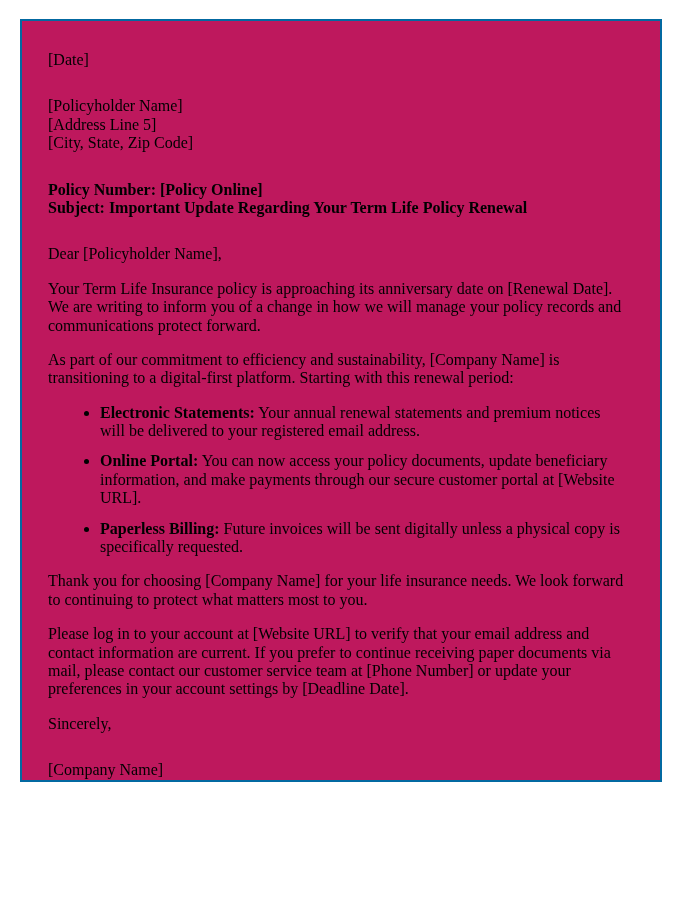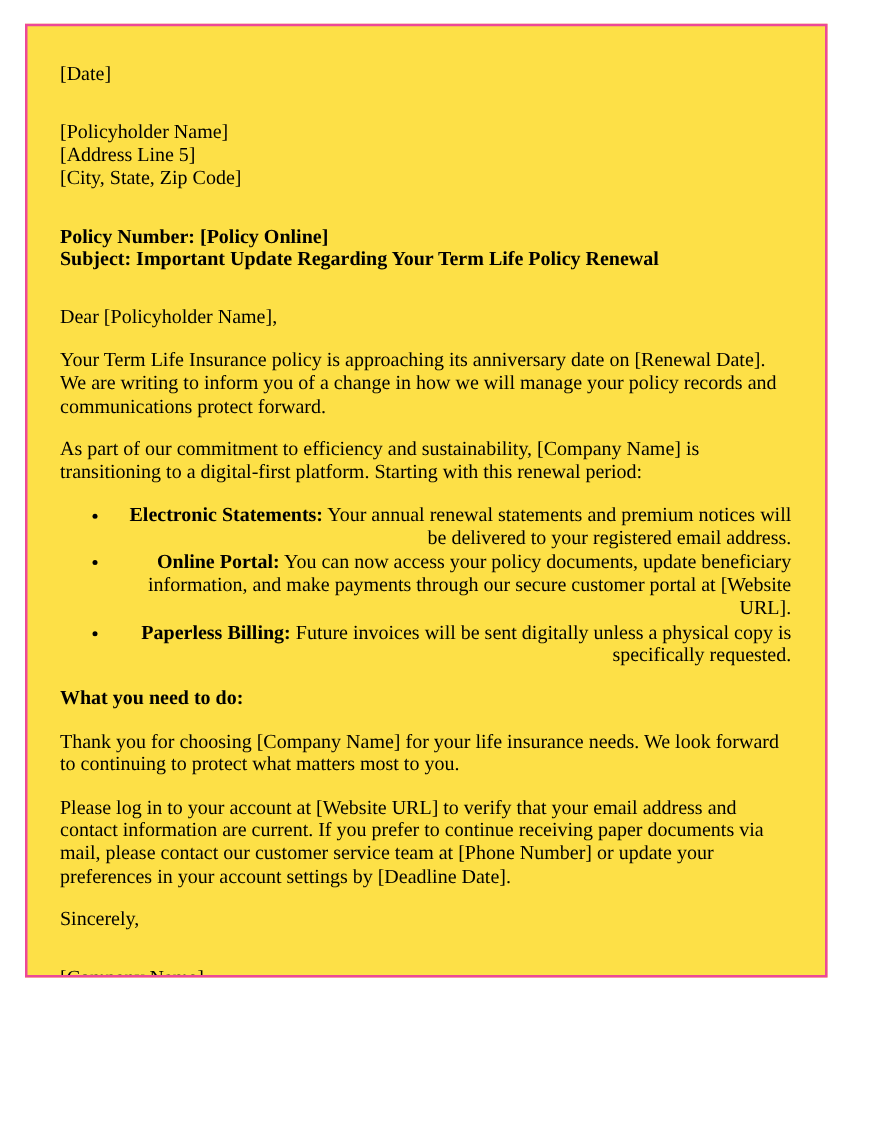--- a/index.html
+++ b/index.html
@@ -13,23 +13,23 @@
     position: relative;
     font-family: "Liberation Serif", "DejaVu Serif", serif;
   }
   .letter-page {
     position: absolute;
     left: 20px;
     top: 19px;
     width: 642px;
     height: 763px;
     box-sizing: border-box;
-    border: 2px solid #ec4899;
+    border: 2px solid #0369a1;
     padding: 14px 26px 16px 26px;
-    background: #fde047;
+    background: #be185d;
     color: #000000;
     font-size: 16px;
     line-height: 1.15;
     overflow: hidden;
   }
   .letter-page p {
     margin: 16px 0;
   }
   .addr-line, .sig-line {
     margin: 0;
@@ -38,22 +38,21 @@
     margin: 28px 0;
   }
   .bold {
     font-weight: bold;
   }
   ul.bullet-list {
     margin: 16px 0;
     padding-left: 40px;
   }
   ul.bullet-list li {
-    margin: 1px;
-    text-align: right;
+    margin: 12px;
   }
 </style>
 </head>
 <body>
 
 <div class="letter-page">
 
   <p>[Date]</p>
 
   <div class="block">
@@ -72,21 +71,20 @@
   <p>Your Term Life Insurance policy is approaching its anniversary date on [Renewal Date]. We are writing to inform you of a change in how we will manage your policy records and communications protect forward.</p>
 
   <p>As part of our commitment to efficiency and sustainability, [Company Name] is transitioning to a digital-first platform. Starting with this renewal period:</p>
 
   <ul class="bullet-list">
     <li><strong>Electronic Statements:</strong> <span>Your annual renewal statements and premium notices will be delivered to your registered email address.</span></li>
     <li><strong>Online Portal:</strong> <span>You can now access your policy documents, update beneficiary information, and make payments through our secure customer portal at [Website URL].</span></li>
     <li><strong>Paperless Billing:</strong> <span>Future invoices will be sent digitally unless a physical copy is specifically requested.</span></li>
   </ul>
 
-  <p class="bold">What you need to do:</p>
 
   <p>Thank you for choosing [Company Name] for your life insurance needs. We look forward to continuing to protect what matters most to you.</p>
 
   <p>Please log in to your account at [Website URL] to verify that your email address and contact information are current. If you prefer to continue receiving paper documents via mail, please contact our customer service team at [Phone Number] or update your preferences in your account settings by [Deadline Date].</p>
 
   <p>Sincerely,</p>
 
   <div class="block">
     <div class="sig-line">[Company Name]</div>
   </div>

